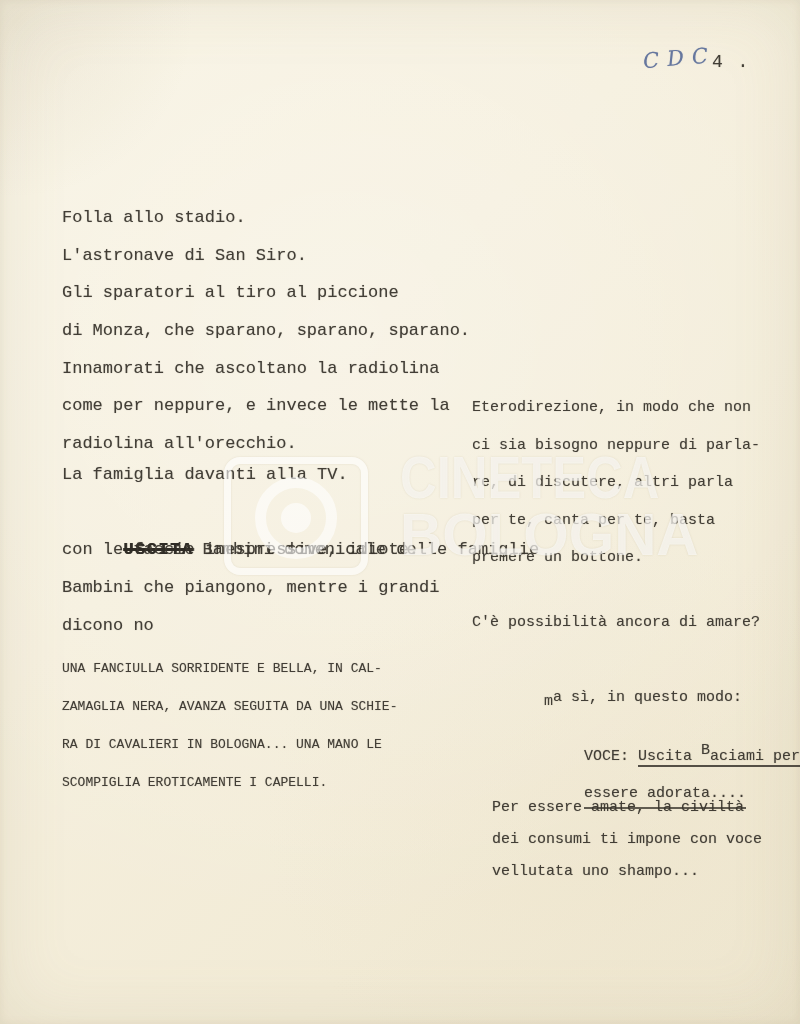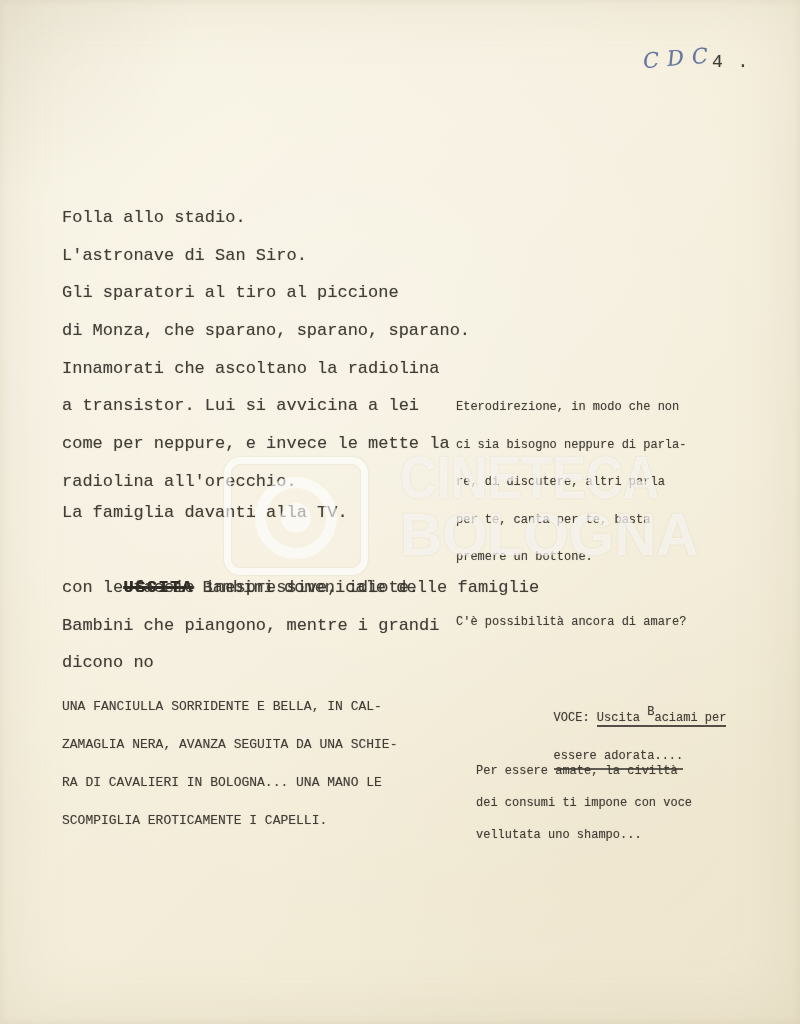--- a/index.html
+++ b/index.html
@@ -17,21 +17,21 @@
   .typed{ color:rgba(56,52,45,0.92); text-shadow:0 0 1px rgba(62,59,53,0.42); }
   .handwritten{
     position:absolute;left:643px;top:46px;
     font-family:"DejaVu Serif","Liberation Serif",serif;font-style:italic;
     font-size:21px;color:#66779e;letter-spacing:8px;transform:rotate(-5deg);
     text-shadow:0 0 1px rgba(102,119,158,0.4);
   }
   .pagenum{position:absolute;left:712px;top:52px;font-size:18px;white-space:pre;letter-spacing:2px;}
 
   .col-left{position:absolute;left:62px;top:199px;width:420px;font-size:17px;}
-  .col-right{position:absolute;left:456px;top:389px;width:320px;font-size:12px;}
+  .col-right{position:absolute;left:472px;top:389px;width:320px;font-size:15px;}
   .line{height:37.7px;line-height:37.7px;white-space:pre;}
   .col-right .line{height:37.6px;line-height:37.6px;}
   .tight{margin-top:-7px;}
   .caps-block{margin-top:6px;}
   .caps-block .line{height:38px;line-height:38px;font-size:13px;}
 
   .b2{margin-top:27px;}
   .b3{margin-top:21px;margin-left:40px;}
   .b4{margin-top:17px;margin-left:20px;}
   .b4 .line{height:32px;line-height:32px;}
@@ -78,21 +78,20 @@
 
   <span class="handwritten">CDC</span>
   <span class="pagenum typed">4 .</span>
 
   <div class="col-left typed">
     <div class="line">Folla allo stadio.</div>
     <div class="line">L'astronave di San Siro.</div>
     <div class="line">Gli sparatori al tiro al piccione</div>
     <div class="line">di Monza, che sparano, sparano, sparano.</div>
     <div class="line">Innamorati che ascoltano la radiolina</div>
-    <div class="line">a transistor. Lui si avvicina a lei</div>
     <div class="line">come per neppure, e invece le mette la</div>
     <div class="line">radiolina all'orecchio.</div>
     <div class="line tight">La famiglia davanti alla TV.</div>
     <div class="line">
       <span class="strike">USCITA</span><span class="after-strike">Bambini domenicale delle famiglie</span>
     </div>
     <div class="line">con le faccie inespressive, idiote.</div>
     <div class="line">Bambini che piangono, mentre i grandi</div>
     <div class="line">dicono no</div>
     <div class="caps-block">
@@ -106,20 +105,23 @@
   <div class="col-right typed">
     <div>
       <div class="line">Eterodirezione, in modo che non</div>
       <div class="line">ci sia bisogno neppure di parla-</div>
       <div class="line">re, di discutere, altri parla</div>
       <div class="line">per te, canta per te, basta</div>
       <div class="line">premere un bottone.</div>
     </div>
     <div class="b2">
       <div class="line">C'è possibilità ancora di amare?</div>
+      <div class="line">
+        <span class="low">m</span><span>a sì, in questo modo:</span>
+      </div>
     </div>
     <div class="b3">
       <div class="line">
         <span>VOCE: </span><span class="u"><span>Uscita </span><span class="sup">B</span><span>aciami per</span></span>
       </div>
       <div class="line">
         <span class="u2">essere adorata....</span>
       </div>
     </div>
     <div class="b4">

